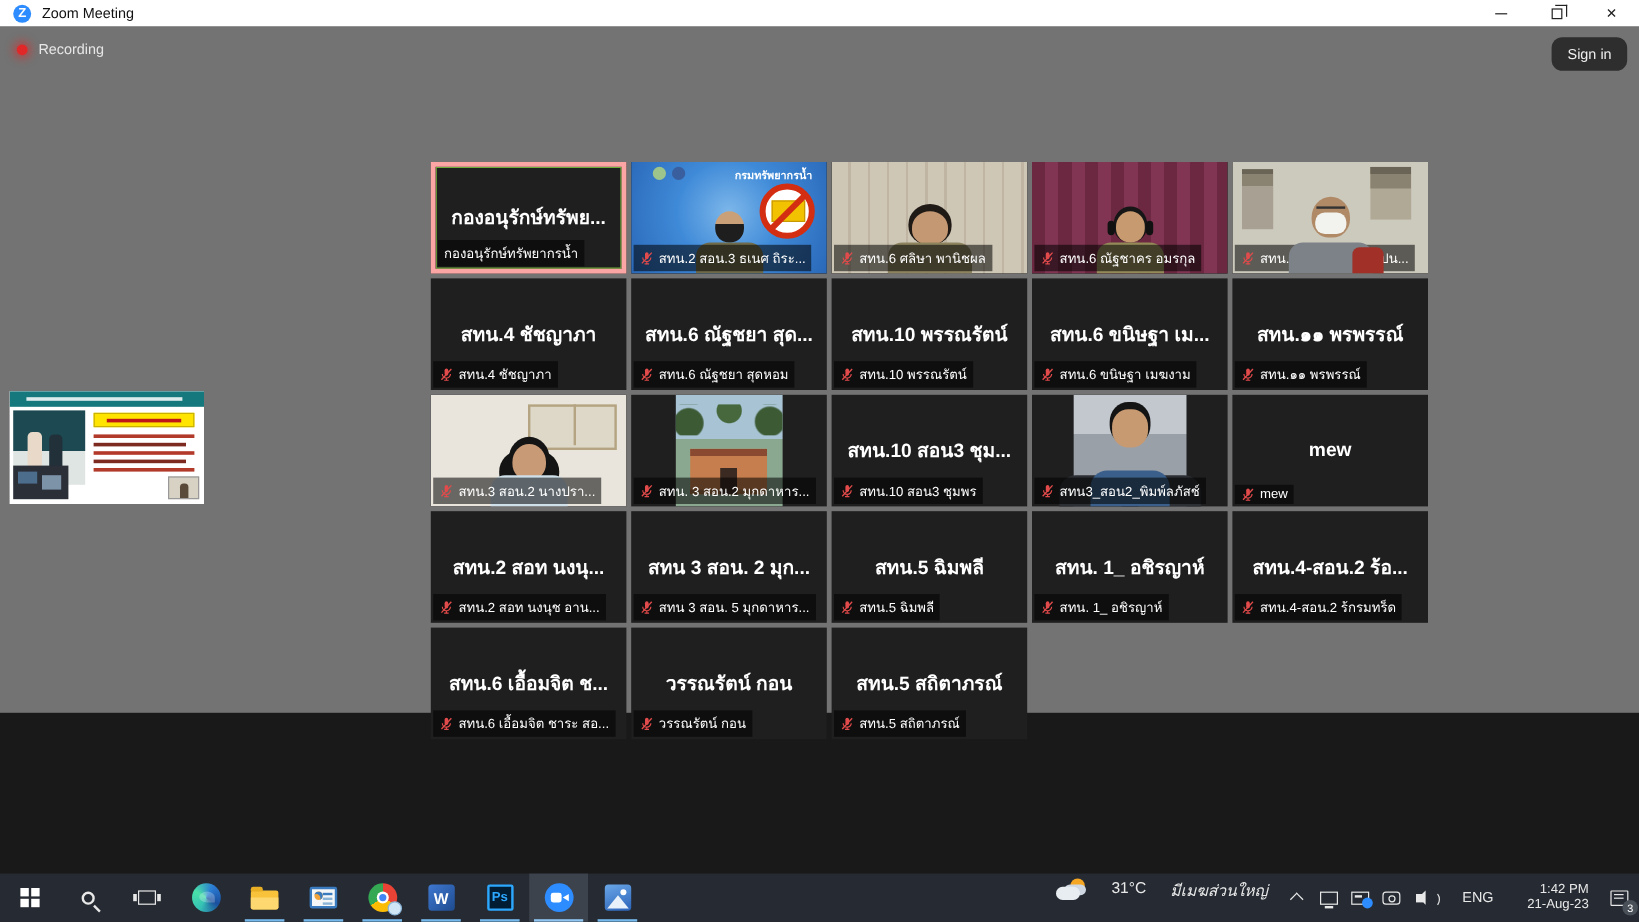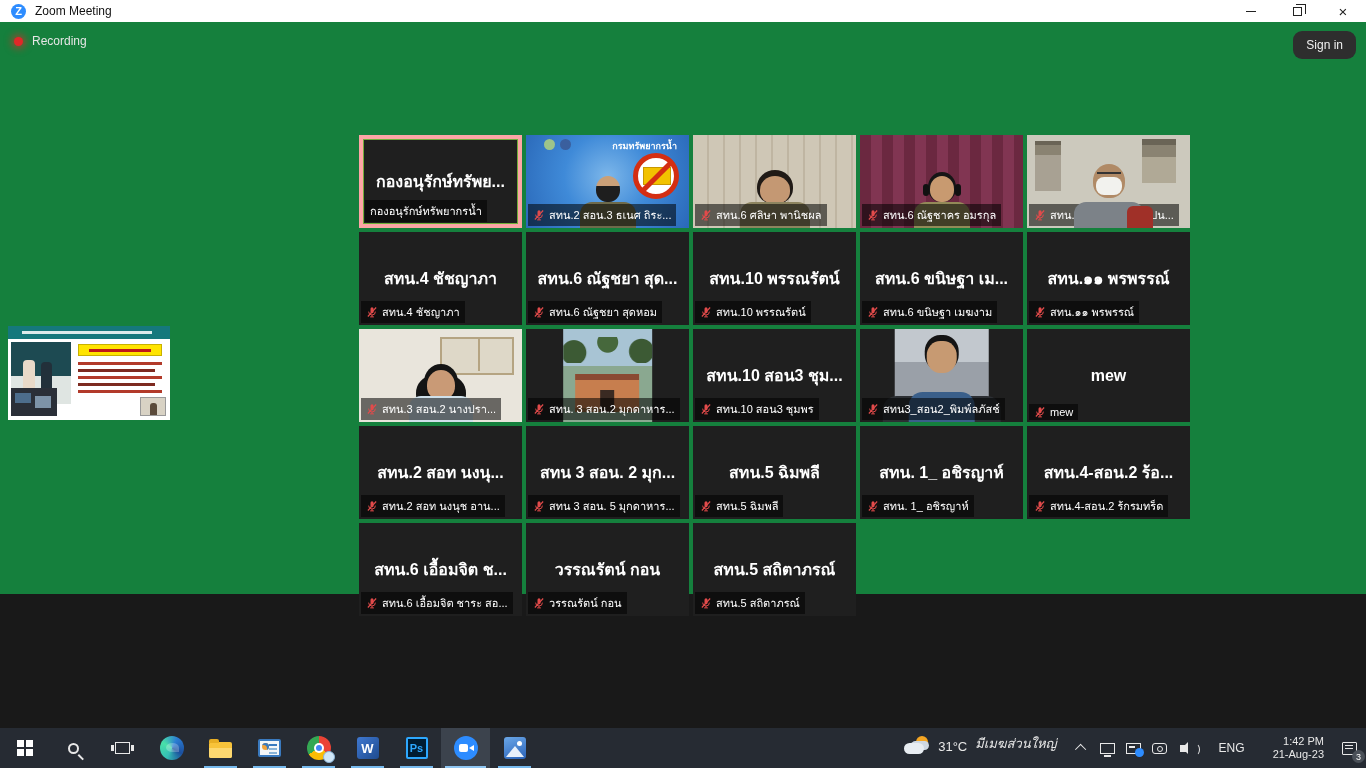--- a/index.html
+++ b/index.html
@@ -15,21 +15,21 @@
   .win-title{font-size:12px;color:#111;margin-left:9px;}
   .win-controls{margin-left:auto;display:flex;height:100%;}
   .win-btn{width:46px;height:100%;display:flex;align-items:center;justify-content:center;color:#222;}
   .min-glyph{width:10px;height:1px;background:#222;}
   .restore-glyph{width:9px;height:9px;border:1px solid #222;position:relative;background:#fff;}
   .restore-glyph::before{content:'';position:absolute;top:-4px;left:2px;width:9px;height:9px;
     border:1px solid #222;border-left:none;border-bottom:none;}
   .close-glyph{font-size:15px;line-height:1;color:#222;}
 
   
-  .meeting{position:absolute;left:0;top:22px;width:1366px;height:572px;background:#15803d;}
+  .meeting{position:absolute;left:0;top:22px;width:1366px;height:572px;background:#737373;}
   .recording{position:absolute;left:14px;top:12px;display:flex;align-items:center;gap:9px;}
   .rec-dot{width:9px;height:9px;border-radius:50%;background:#e02828;
     box-shadow:0 0 7px 3px rgba(224,40,40,.55);}
   .rec-label{color:#e6e6e6;font-size:12px;}
   .signin-btn{position:absolute;right:10px;top:9px;background:#2e2e2e;color:#f0f0f0;
     font-size:12px;padding:7px 13px;border-radius:9px;}
 
   
   .thumb{position:absolute;left:8px;top:304px;width:162px;height:94px;background:#fff;overflow:hidden;}
   .thumb-header{position:absolute;left:0;top:0;width:100%;height:13px;background:#15787c;}
@@ -145,21 +145,21 @@
   .ps-glyph{width:22px;height:22px;border-radius:2px;background:#001d33;border:2px solid #2da8ff;
     color:#2da8ff;font-weight:bold;font-size:11px;display:flex;align-items:center;justify-content:center;}
   .zoomapp-glyph{width:24px;height:24px;border-radius:50%;background:#2d8cff;position:relative;}
   .zoomapp-glyph::before{content:'';position:absolute;left:5px;top:8px;width:9px;height:8px;border-radius:2px;background:#fff;}
   .zoomapp-glyph::after{content:'';position:absolute;left:15px;top:9px;border-top:3px solid transparent;border-bottom:3px solid transparent;border-right:5px solid #fff;}
   .photos-glyph{width:22px;height:22px;border-radius:3px;background:linear-gradient(160deg,#6aa7e8,#2a62b8);position:relative;overflow:hidden;}
   .photos-glyph::before{content:'';position:absolute;left:2px;bottom:2px;border-left:9px solid transparent;border-right:9px solid transparent;border-bottom:11px solid #e8f0fa;}
   .photos-glyph::after{content:'';position:absolute;right:4px;top:4px;width:5px;height:5px;border-radius:50%;background:#fff;}
 
   .tb-right{margin-left:auto;display:flex;align-items:center;gap:0;}
-  .weather{display:flex;align-items:flex-end;gap:8px;padding:14px 12px;height:100%;}
+  .weather{display:flex;align-items:flex-start;gap:20px;padding:4px 12px;height:100%;}
   .weather-icon{width:26px;height:18px;position:relative;}
   .weather-icon::before{content:'';position:absolute;right:2px;top:0;width:12px;height:12px;border-radius:50%;background:#f5a623;}
   .weather-icon::after{content:'';position:absolute;left:0;bottom:0;width:20px;height:11px;border-radius:8px;background:#e8edf2;box-shadow:6px -3px 0 -1px #cfd8e2;}
   .weather-temp{font-size:13px;}
   .weather-text{font-size:13px;font-style:italic;}
   .tray-icon{width:26px;height:40px;display:flex;align-items:center;justify-content:center;position:relative;flex:0 0 auto;}
   .chev{width:8px;height:8px;border-left:1.5px solid #e8e8e8;border-top:1.5px solid #e8e8e8;transform:rotate(45deg) translateY(2px);}
   .net-glyph{width:15px;height:11px;border:1.5px solid #e8e8e8;position:relative;}
   .net-glyph::after{content:'';position:absolute;left:3px;bottom:-4px;width:7px;height:2px;background:#e8e8e8;}
   .proj-glyph{width:15px;height:11px;border:1.5px solid #e8e8e8;position:relative;}

